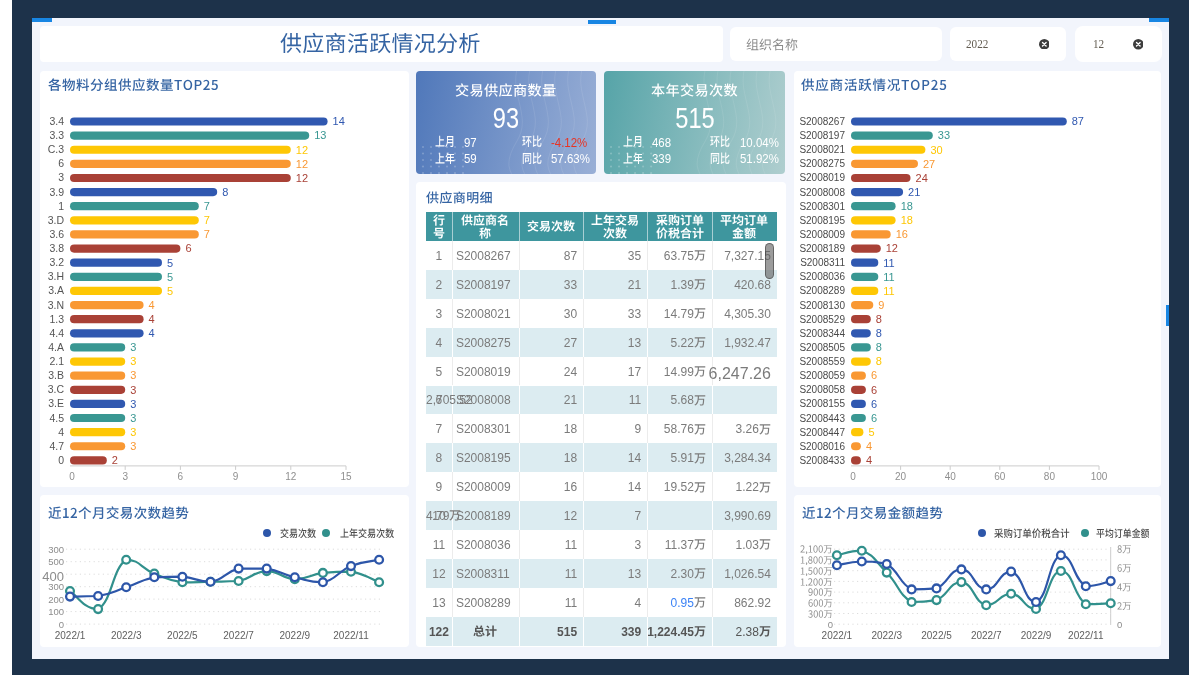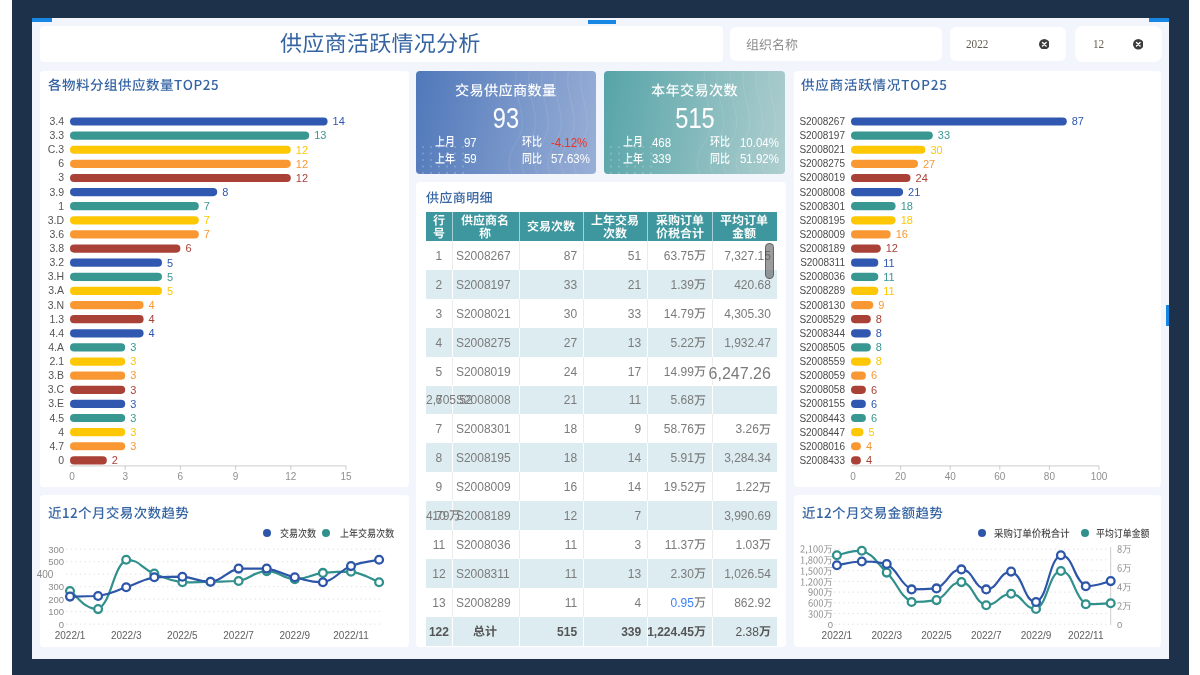--- a/index.html
+++ b/index.html
@@ -458,21 +458,21 @@
 <div class="abs" style="left:426.0px;top:241.0px;width:350.9px;height:28.9px;background:#fff"></div>
 <div class="abs" style="left:451.9px;top:241.0px;width:1px;height:28.9px;background:#ECECEC"></div>
 <div class="abs" style="left:518.8px;top:241.0px;width:1px;height:28.9px;background:#ECECEC"></div>
 <div class="abs" style="left:583.1px;top:241.0px;width:1px;height:28.9px;background:#ECECEC"></div>
 <div class="abs" style="left:647.2px;top:241.0px;width:1px;height:28.9px;background:#ECECEC"></div>
 <div class="abs" style="left:711.9px;top:241.0px;width:1px;height:28.9px;background:#ECECEC"></div>
 <div style="position:absolute;top:248.9px;font-size:12px;color:#7B7B7B;left:426.0px;width:25.9px;text-align:center">1</div>
 <div style="position:absolute;top:248.9px;font-size:12px;color:#7B7B7B;left:455.9px">S2008267</div>
 <div style="position:absolute;top:248.9px;font-size:12px;color:#7B7B7B;left:451.9px;width:64.3px"></div>
 <div style="position:absolute;top:248.9px;font-size:12px;color:#7B7B7B;left:426.0px;width:151.1px;text-align:right">87</div>
-<div style="position:absolute;top:248.9px;font-size:12px;color:#7B7B7B;left:426.0px;width:215.2px;text-align:right">51</div>
+<div style="position:absolute;top:248.9px;font-size:12px;color:#7B7B7B;left:426.0px;width:215.2px;text-align:right">35</div>
 <div style="position:absolute;top:248.9px;font-size:12px;color:#7B7B7B;left:426.0px;width:279.9px;text-align:right">63.75<svg style="vertical-align:-0.12em" width="12.0" height="12" viewBox="0 0 1000 1000" fill="#7B7B7B">
       <use href="#q69" x="0"></use>
     </svg></div>
 <div style="position:absolute;top:248.9px;font-size:12px;color:#7B7B7B;left:426.0px;width:344.9px;text-align:right">7,327.15</div>
 <div class="abs" style="left:426.0px;top:269.9px;width:350.9px;height:28.9px;background:#DCECF1"></div>
 <div class="abs" style="left:451.9px;top:269.9px;width:1px;height:28.9px;background:#FFFFFF"></div>
 <div class="abs" style="left:518.8px;top:269.9px;width:1px;height:28.9px;background:#FFFFFF"></div>
 <div class="abs" style="left:583.1px;top:269.9px;width:1px;height:28.9px;background:#FFFFFF"></div>
 <div class="abs" style="left:647.2px;top:269.9px;width:1px;height:28.9px;background:#FFFFFF"></div>
 <div class="abs" style="left:711.9px;top:269.9px;width:1px;height:28.9px;background:#FFFFFF"></div>
@@ -738,21 +738,21 @@
     <circle cx="226.7" cy="73.6" r="3.9" fill="#fff" stroke="#2D56A9" stroke-width="2.3"></circle>
     <circle cx="254.8" cy="82.3" r="3.9" fill="#fff" stroke="#2D56A9" stroke-width="2.3"></circle>
     <circle cx="282.9" cy="87.3" r="3.9" fill="#fff" stroke="#2D56A9" stroke-width="2.3"></circle>
     <circle cx="311.0" cy="71.1" r="3.9" fill="#fff" stroke="#2D56A9" stroke-width="2.3"></circle>
     <circle cx="339.1" cy="64.8" r="3.9" fill="#fff" stroke="#2D56A9" stroke-width="2.3"></circle>
   </svg>
 <div class="abs num" style="left:26px;top:618.6px;width:38px;text-align:right;font-size:9.5px;color:#8C8C8C">0</div>
 <div class="abs num" style="left:26px;top:606.1px;width:38px;text-align:right;font-size:9.5px;color:#8C8C8C">100</div>
 <div class="abs num" style="left:26px;top:593.6px;width:38px;text-align:right;font-size:9.5px;color:#8C8C8C">200</div>
 <div class="abs num" style="left:26px;top:581.2px;width:38px;text-align:right;font-size:9.5px;color:#8C8C8C">300</div>
-<div class="abs num" style="left:26px;top:568.7px;width:38px;text-align:center;font-size:10px;color:#8C8C8C">400</div>
+<div class="abs num" style="left:26px;top:568.7px;width:38px;text-align:right;font-size:13px;color:#8C8C8C">400</div>
 <div class="abs num" style="left:26px;top:556.2px;width:38px;text-align:right;font-size:9.5px;color:#8C8C8C">500</div>
 <div class="abs num" style="left:26px;top:543.7px;width:38px;text-align:right;font-size:9.5px;color:#8C8C8C">300</div>
 <div class="abs num" style="left:45.0px;top:630px;width:50px;text-align:center;font-size:10px;color:#5F5F5F">2022/1</div>
 <div class="abs num" style="left:101.2px;top:630px;width:50px;text-align:center;font-size:10px;color:#5F5F5F">2022/3</div>
 <div class="abs num" style="left:157.4px;top:630px;width:50px;text-align:center;font-size:10px;color:#5F5F5F">2022/5</div>
 <div class="abs num" style="left:213.6px;top:630px;width:50px;text-align:center;font-size:10px;color:#5F5F5F">2022/7</div>
 <div class="abs num" style="left:269.8px;top:630px;width:50px;text-align:center;font-size:10px;color:#5F5F5F">2022/9</div>
 <div class="abs num" style="left:326.0px;top:630px;width:50px;text-align:center;font-size:10px;color:#5F5F5F">2022/11</div>
 <div class="panel" style="left:794px;top:495px;width:367px;height:152px"></div>
 <svg style="position:absolute;left:802.0px;top:506.0px" width="140.9" height="13.5" viewBox="0 0 10436 1000" preserveAspectRatio="none" fill="#3564A3">

